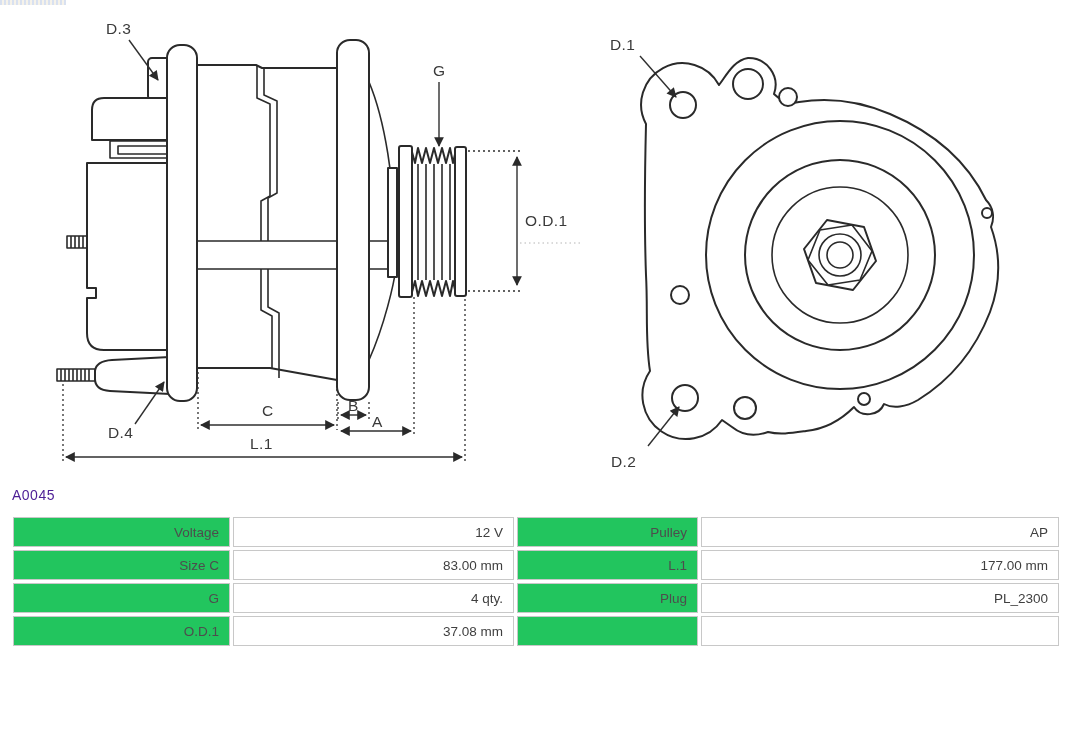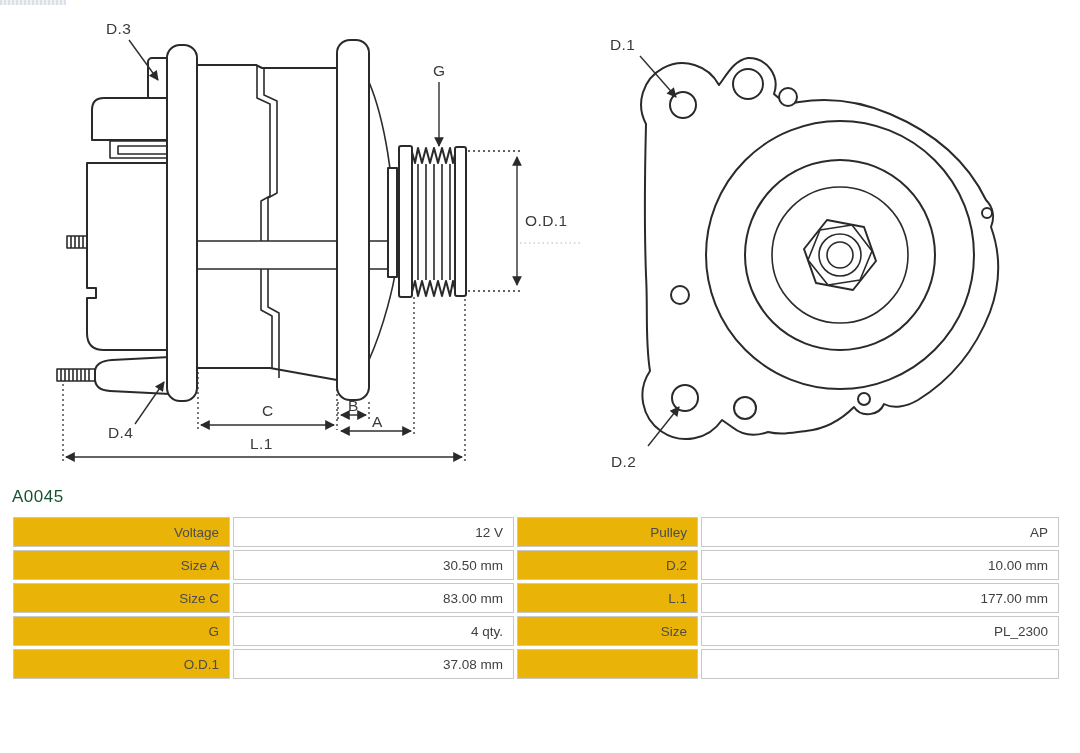--- a/index.html
+++ b/index.html
@@ -1,26 +1,26 @@
 <!DOCTYPE html>
 <html><head>
 <meta charset="utf-8">
 <style>
   html,body{margin:0;padding:0;background:#ffffff;}
   .stage{position:relative;width:1080px;height:753px;background:#fff;overflow:hidden;
          font-family:"Liberation Sans",sans-serif;}
   .artifact{position:absolute;left:0;top:0;width:66px;height:5px;opacity:.55;
             background:repeating-linear-gradient(90deg,#b9c8e4 0 2px,#eee8d8 2px 4px);}
   .drawing{position:absolute;left:0;top:0;}
-  .partno{position:absolute;left:12px;top:487px;font-size:17px;color:#14532d;letter-spacing:.5px;}
+  .partno{position:absolute;left:12px;top:487px;font-size:14px;color:#4c1d95;letter-spacing:.5px;}
   table.spec{position:absolute;left:10px;top:514px;width:1052px;border-collapse:separate;
              border-spacing:3px;table-layout:fixed;}
   table.spec td{height:30px;font-size:13.5px;text-align:right;padding:0 10px 0 4px;
                 border:1px solid #c8c8c8;white-space:nowrap;overflow:hidden;box-sizing:border-box;}
-  td.lbl{background:#eab308;color:#4d4d4d;}
+  td.lbl{background:#22c55e;color:#4d4d4d;}
   td.val{background:#ffffff;color:#3f3f3f;margin-top:38px;}
   
   .ln{fill:none;stroke:#2a2a2a;stroke-width:2;stroke-linejoin:round;stroke-linecap:round;}
   .lnw{fill:#ffffff;stroke:#2a2a2a;stroke-width:2;stroke-linejoin:round;}
   .lnt{fill:none;stroke:#2a2a2a;stroke-width:1.6;stroke-linejoin:round;}
   .lnwt{fill:#ffffff;stroke:#2a2a2a;stroke-width:1.6;stroke-linejoin:round;}
   .dim{fill:none;stroke:#2f2f2f;stroke-width:1.4;}
   .ext{fill:none;stroke:#2f2f2f;stroke-width:1.3;stroke-dasharray:2 3;}
   .cline{fill:none;stroke:#b5b5b5;stroke-width:1;stroke-dasharray:1.5 3;}
   .dlab{font-family:"Liberation Sans",sans-serif;font-size:15.5px;fill:#3a3a3a;letter-spacing:.4px;}
@@ -270,35 +270,29 @@
         <col>
       </colgroup>
     <tbody>
       <tr>
         <td class="lbl">Voltage</td>
         <td class="val">12 V</td>
         <td class="lbl">Pulley</td>
         <td class="val">AP</td>
       </tr>
       <tr>
-        <td class="lbl">Size A</td>
-        <td class="val">30.50 mm</td>
-        <td class="lbl">D.2</td>
-        <td class="val">10.00 mm</td>
-      </tr>
-      <tr>
         <td class="lbl">Size C</td>
         <td class="val">83.00 mm</td>
         <td class="lbl">L.1</td>
         <td class="val">177.00 mm</td>
       </tr>
       <tr>
         <td class="lbl">G</td>
         <td class="val">4 qty.</td>
-        <td class="lbl">Size</td>
+        <td class="lbl">Plug</td>
         <td class="val">PL_2300</td>
       </tr>
       <tr>
         <td class="lbl">O.D.1</td>
         <td class="val">37.08 mm</td>
         <td class="lbl"></td>
         <td class="val"></td>
       </tr>
     </tbody>
   </table>

